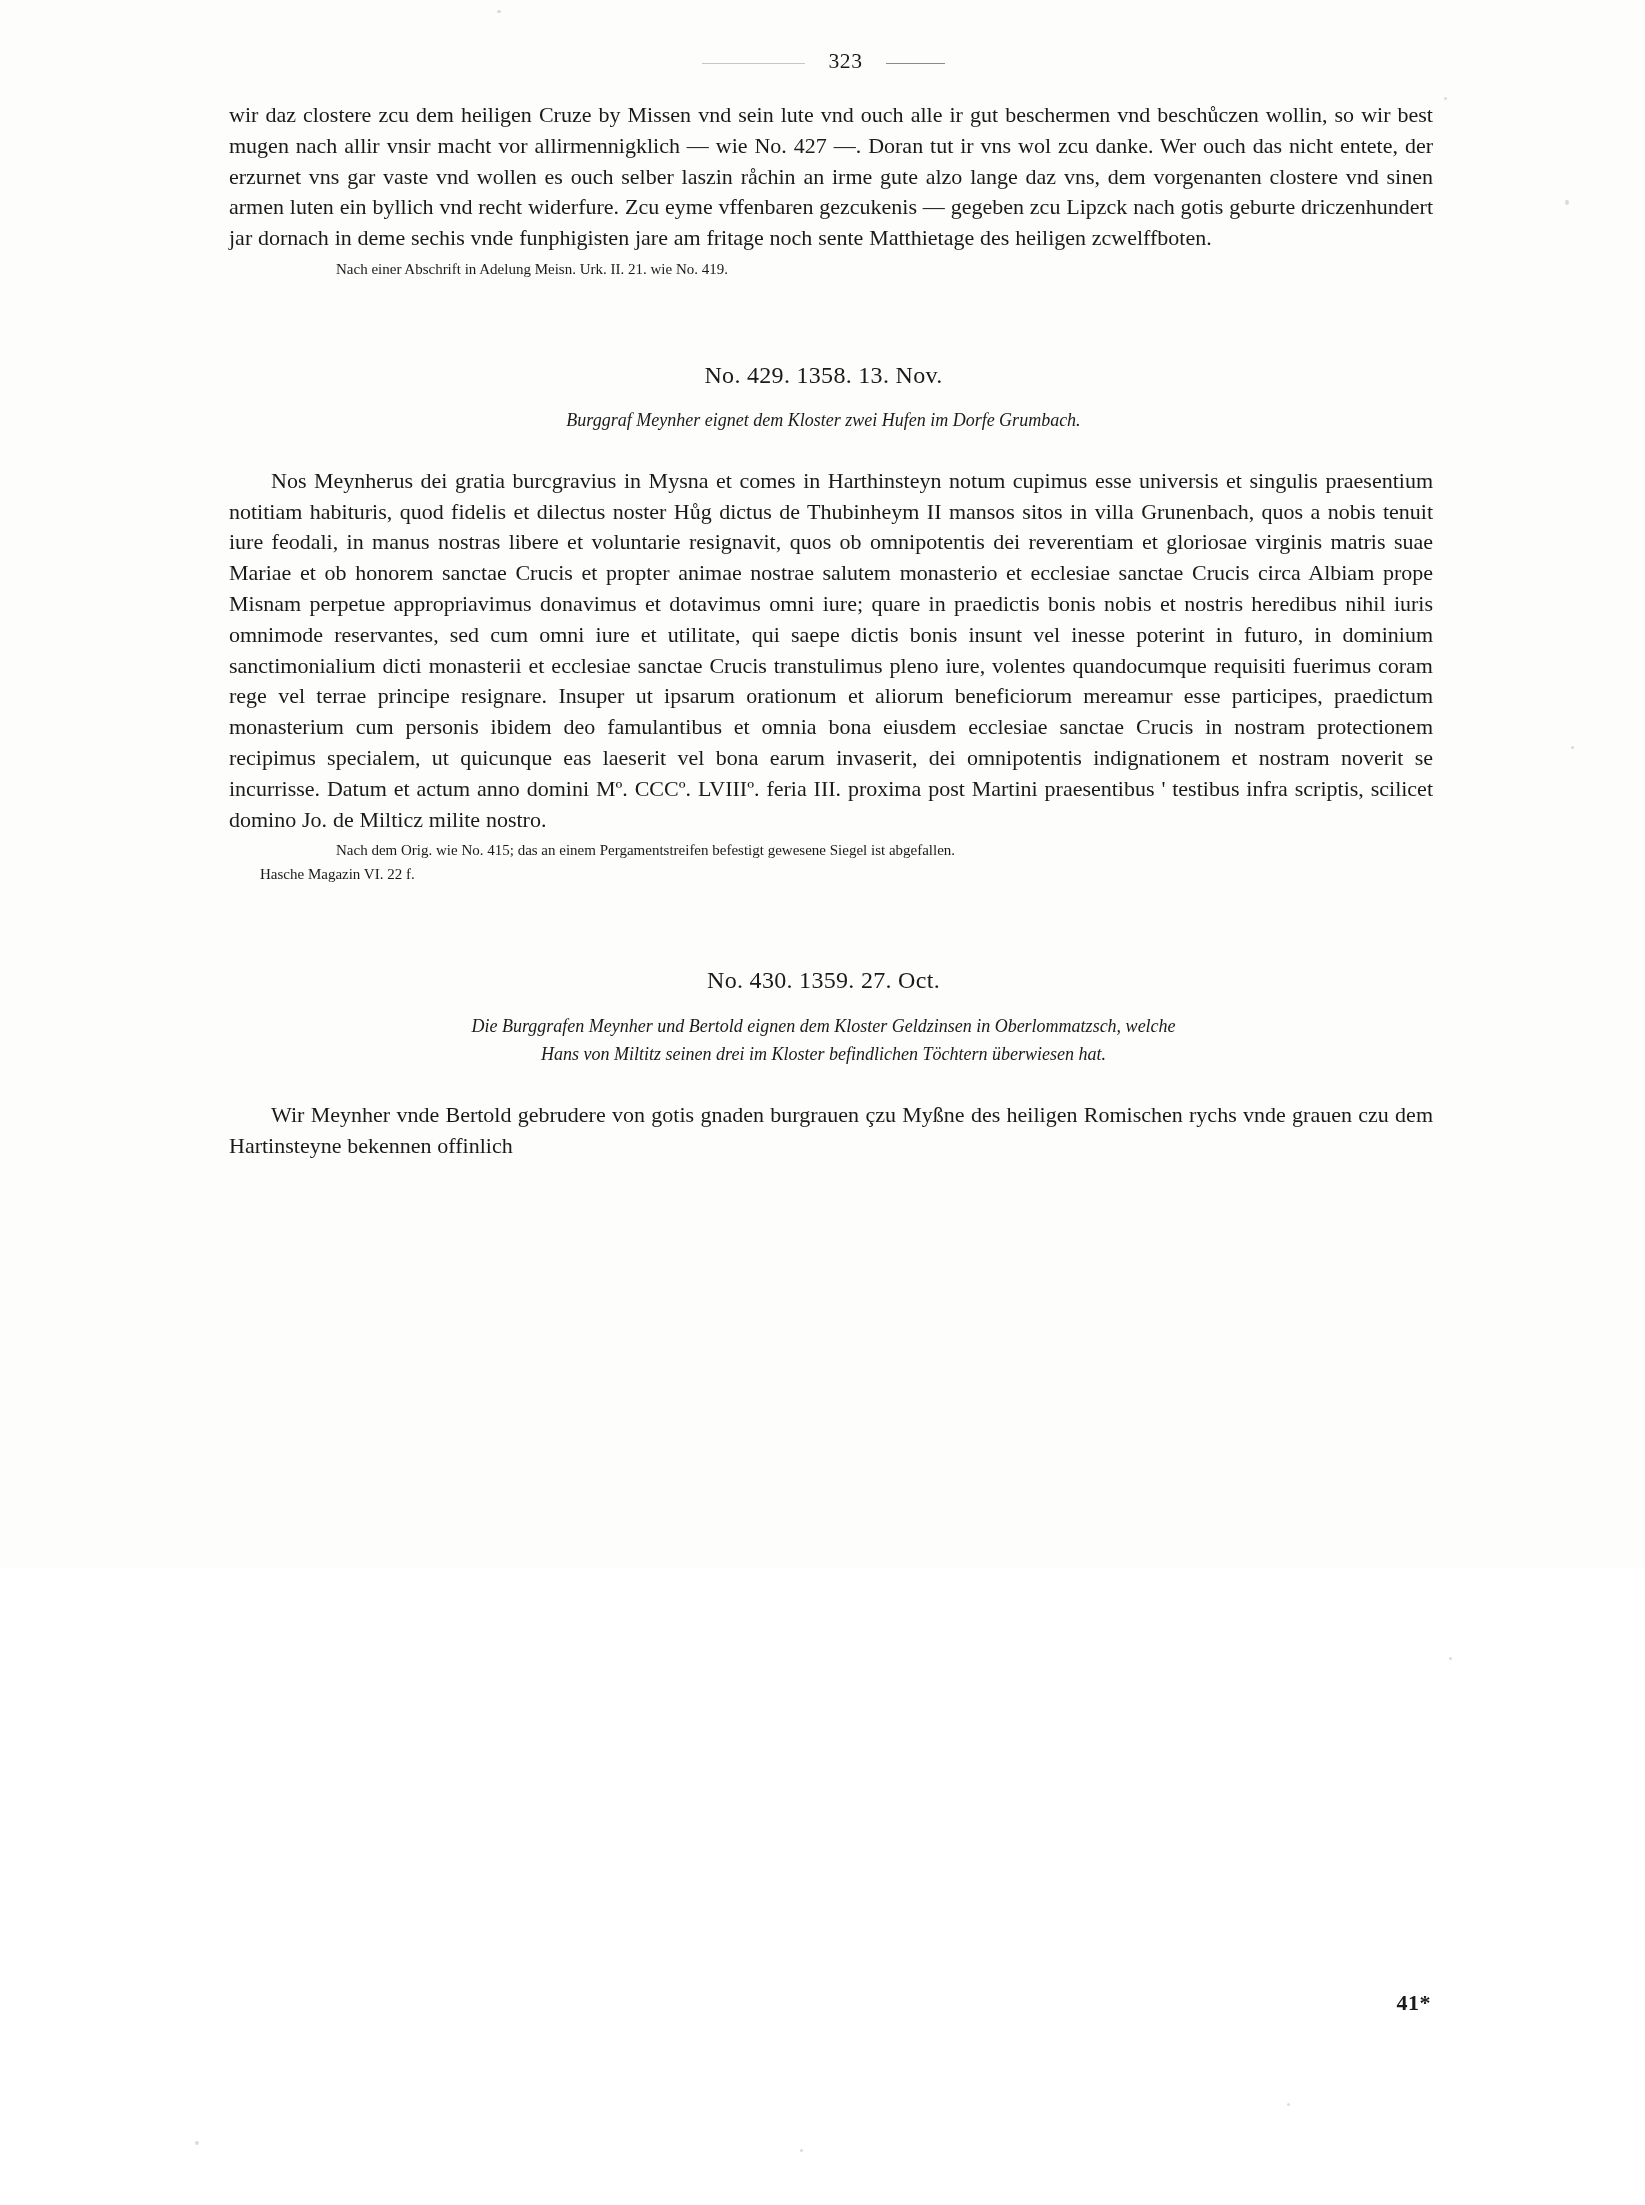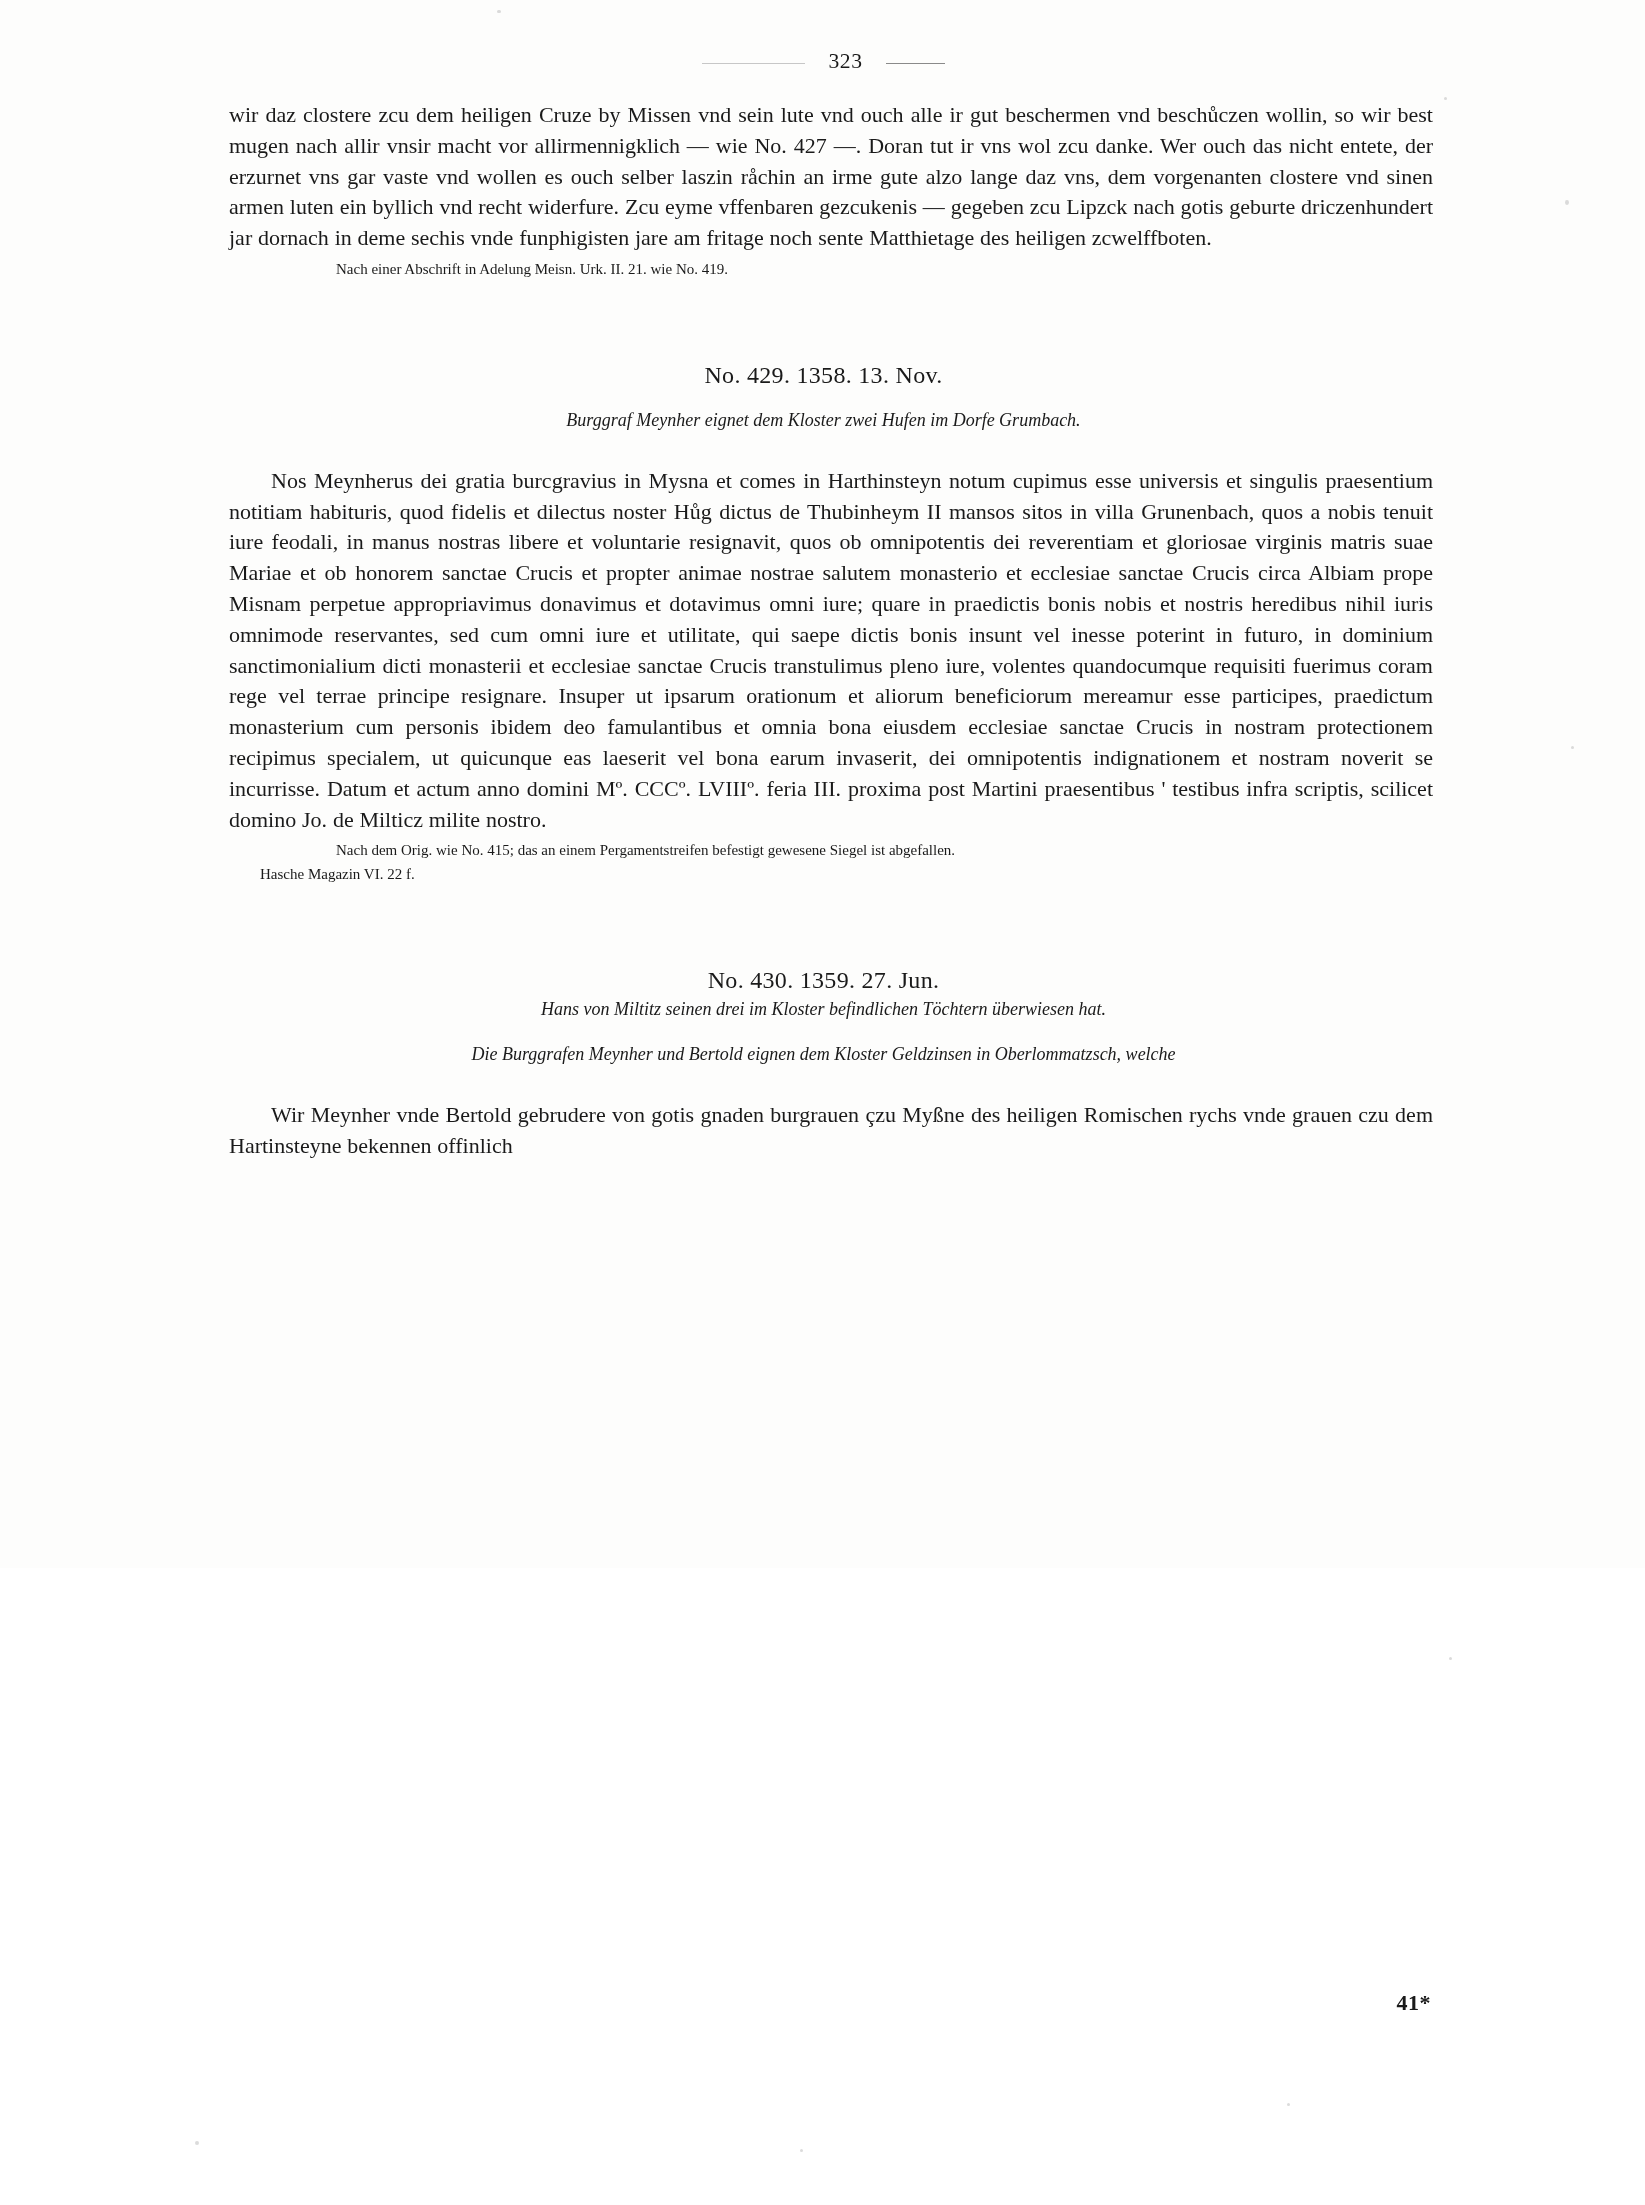--- a/index.html
+++ b/index.html
@@ -146,23 +146,23 @@
     <div>
       <div class="doc-heading">No. 429.  1358.  13. Nov.</div>
       <div class="doc-subtitle">Burggraf Meynher eignet dem Kloster zwei Hufen im Dorfe Grumbach.</div>
       <div class="gap-md"></div>
       <p class="body-par first-indent">Nos Meynherus dei gratia burcgravius in Mysna et comes in Harthinsteyn notum cupimus esse universis et singulis praesentium notitiam habituris, quod fidelis et dilectus noster Hůg dictus de Thubinheym II mansos sitos in villa Grunenbach, quos a nobis tenuit iure feodali, in manus nostras libere et voluntarie resignavit, quos ob omnipotentis dei reverentiam et gloriosae virginis matris suae Mariae et ob honorem sanctae Crucis et propter animae nostrae salutem monasterio et ecclesiae sanctae Crucis circa Albiam prope Misnam perpetue appropriavimus donavimus et dotavimus omni iure; quare in praedictis bonis nobis et nostris heredibus nihil iuris omnimode reservantes, sed cum omni iure et utilitate, qui saepe dictis bonis insunt vel inesse poterint in futuro, in dominium sanctimonialium dicti monasterii et ecclesiae sanctae Crucis transtulimus pleno iure, volentes quandocumque requisiti fuerimus coram rege vel terrae principe resignare. Insuper ut ipsarum orationum et aliorum beneficiorum mereamur esse participes, praedictum monasterium cum personis ibidem deo famulantibus et omnia bona eiusdem ecclesiae sanctae Crucis in nostram protectionem recipimus specialem, ut quicunque eas laeserit vel bona earum invaserit, dei omnipotentis indignationem et nostram noverit se incurrisse. Datum et actum anno domini Mº. CCCº. LVIIIº. feria III. proxima post Martini praesentibus ' testibus infra scriptis, scilicet domino Jo. de Milticz milite nostro.</p>
       <div class="source-note wide">Nach dem Orig. wie No. 415; das an einem Pergamentstreifen befestigt gewesene Siegel ist abgefallen.</div>
       <div class="source-note wide" style="margin-top:2.2px;margin-left:46px;">Hasche Magazin VI. 22 f.</div>
     </div>
 
     <div style="margin-top:32px;">
-      <div class="doc-heading">No. 430.  1359.  27. Jun.</div>
+      <div class="doc-heading">No. 430.  1359.  27. Oct.</div>
+      <div class="doc-subtitle">Die Burggrafen Meynher und Bertold eignen dem Kloster Geldzinsen in Oberlommatzsch, welche</div>
       <div class="doc-subtitle" style="margin-top:3.2px;">Hans von Miltitz seinen drei im Kloster befindlichen Töchtern überwiesen hat.</div>
-      <div class="doc-subtitle">Die Burggrafen Meynher und Bertold eignen dem Kloster Geldzinsen in Oberlommatzsch, welche</div>
       <div class="gap-md"></div>
       <p class="body-par first-indent">Wir Meynher vnde Bertold gebrudere von gotis gnaden burgrauen çzu Myßne des heiligen Romischen rychs vnde grauen czu dem Hartinsteyne bekennen offinlich</p>
     </div>
 
   </div>
 
   <div class="footnote-page-mark">41*</div>
 
 </div>
 

